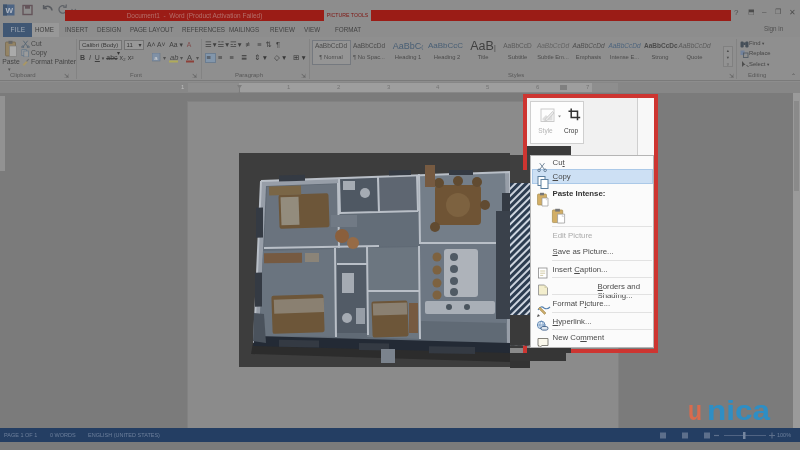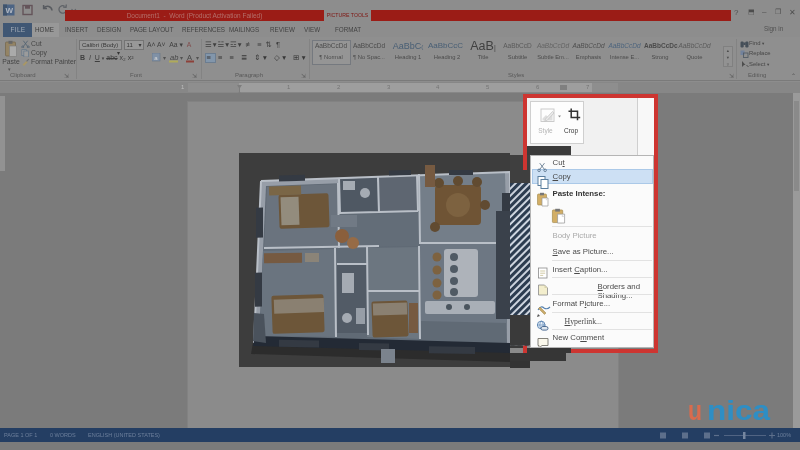--- a/index.html
+++ b/index.html
@@ -410,26 +410,26 @@
   <svg class="abs" style="left:20px;top:52px;" width="15" height="16" viewBox="0 0 16 17">
     <rect x="1.5" y="2" width="11" height="13.5" rx="1" fill="#d2ae66" stroke="#a08748" stroke-width="0.7"></rect>
     <rect x="4.5" y="0.8" width="5" height="3" fill="#777"></rect>
     <path d="M7 6.5 h7.5 v9.5 h-7.5 z" fill="#fff" stroke="#999" stroke-width="0.8"></path>
     <path d="M11.5 6.5 l3 3 h-3 z" fill="#ddd"></path>
   </svg>
 
   <div class="abs" style="left:22px;top:2px;">Cu<u>t</u></div>
   <div class="abs" style="left:22px;top:16.5px;"><u>C</u>opy</div>
   <div class="abs" style="left:22px;top:33.5px;font-weight:bold;color:#333;">Paste Intense:</div>
-  <div class="abs" style="left:22px;top:75px;color:#aaa;">Body Picture</div>
+  <div class="abs" style="left:22px;top:75px;color:#aaa;">Edit Picture</div>
   <div class="abs" style="left:22px;top:91px;"><u>S</u>ave as Picture...</div>
   <div class="abs" style="left:22px;top:109px;">Insert <u>C</u>aption...</div>
   <div class="abs" style="left:22px;top:126px;margin-left:45px;"><u>B</u>orders and Shading...</div>
   <div class="abs" style="left:22px;top:143px;">Format P<u>i</u>cture...</div>
-  <div class="abs" style="left:34px;top:161px;font-family:Liberation Serif, serif;"><u>H</u>yperlink...</div>
+  <div class="abs" style="left:22px;top:161px;"><u>H</u>yperlink...</div>
   <div class="abs" style="left:22px;top:177.5px;">New Co<u>m</u>ment</div>
 
   <div class="abs" style="left:21px;top:70.5px;width:100px;height:1px;background:#e2e2e2;"></div>
   <div class="abs" style="left:21px;top:104.5px;width:100px;height:1px;background:#e2e2e2;"></div>
   <div class="abs" style="left:21px;top:121.5px;width:100px;height:1px;background:#e2e2e2;"></div>
   <div class="abs" style="left:21px;top:138.5px;width:100px;height:1px;background:#e2e2e2;"></div>
   <div class="abs" style="left:21px;top:156px;width:100px;height:1px;background:#e2e2e2;"></div>
   <div class="abs" style="left:21px;top:173.5px;width:100px;height:1px;background:#e2e2e2;"></div>
 </div>
 

